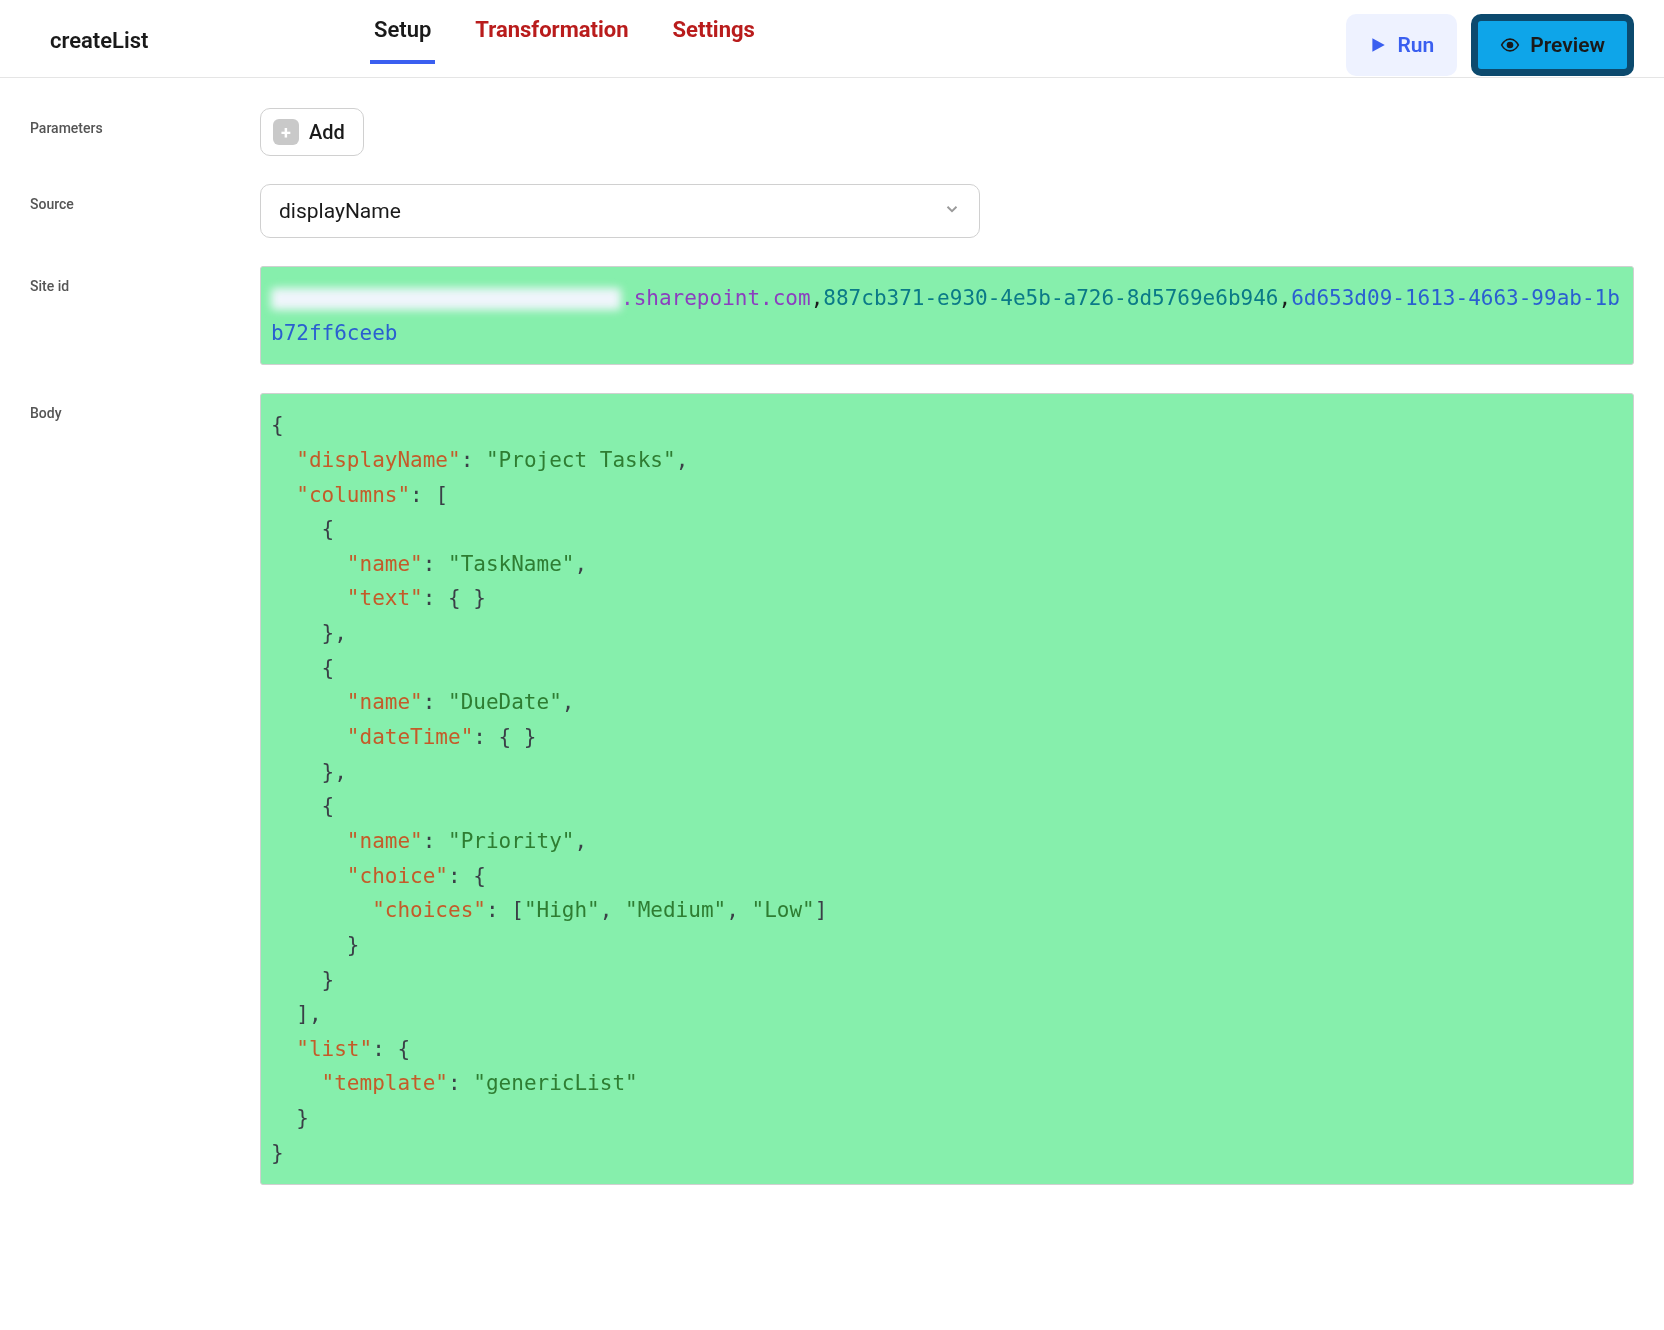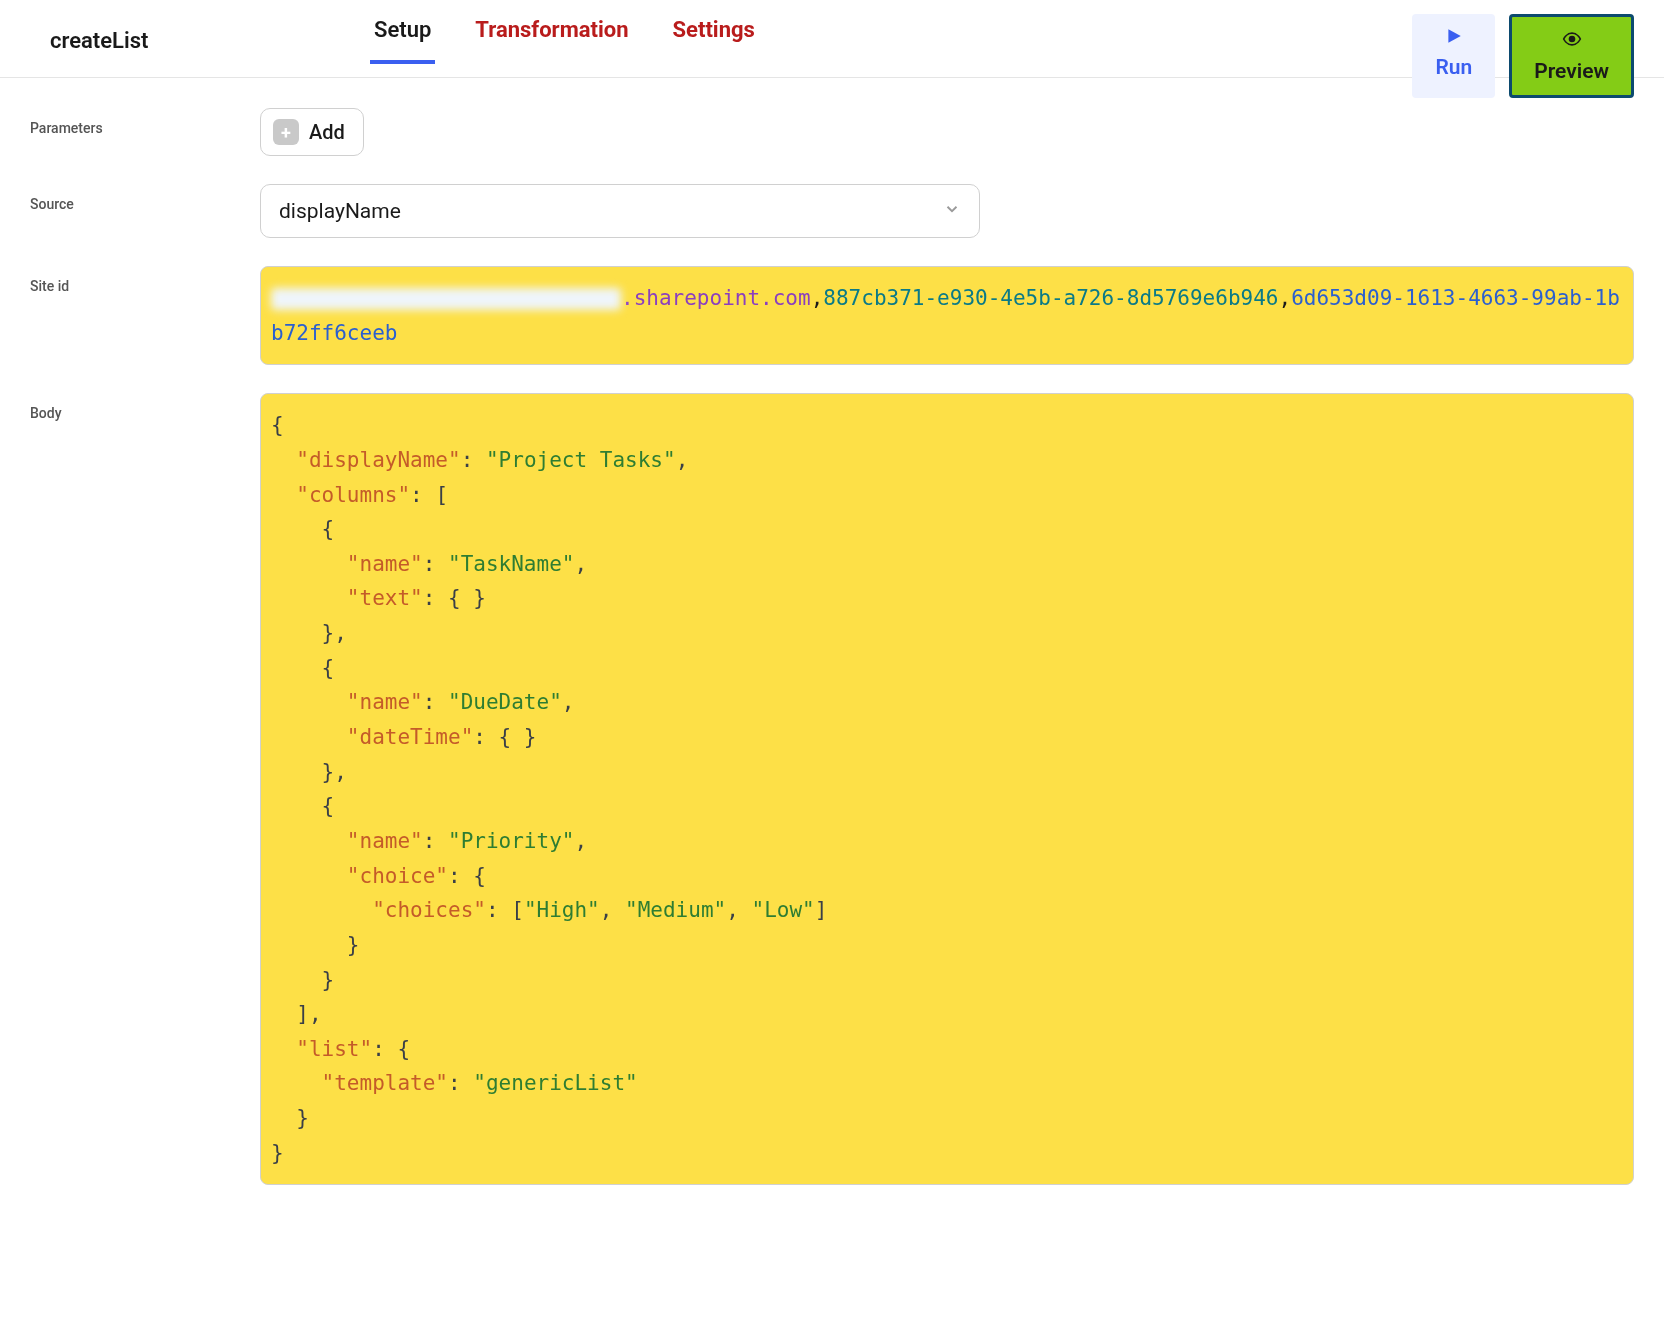--- a/index.html
+++ b/index.html
@@ -61,33 +61,32 @@
     display: flex;
     gap: 14px;
   }
   .btn {
     display: inline-flex;
     align-items: center;
     gap: 10px;
     font-size: 21px;
     font-weight: 600;
     padding: 12px 22px;
-    border-radius: 4px;
+    border-radius: 10px;
     cursor: pointer;
     border: 1px solid transparent;
-    flex-direction: column;
   }
   .btn-run {
     background: #eef2ff;
     color: #3a5ff0;
   }
   .btn-preview {
-    background: #84cc16;
-    color: #1a1a1a;
-    border: 3px solid #0c4a6e;
+    background: #0ea5e9;
+    color: #1a1a1a;
+    border: 7px solid #0c4a6e;
   }
   .play-icon svg { display: block; }
   .eye-icon svg { display: block; }
 
   .content {
     padding: 30px 30px 30px 30px;
   }
   .row {
     display: flex;
     align-items: flex-start;
@@ -140,26 +139,26 @@
     color: #1a1a1a;
     cursor: pointer;
     background: #fff;
   }
   .select.narrow { width: 720px; }
   .select.full { width: 100%; }
   .chev { color: #9a9a9a; }
 
   .code-box {
     border: 1px solid #d0d0d0;
-    border-radius: 8px;
+    border-radius: 3px;
     padding: 14px 10px;
     font-family: "SFMono-Regular", Menlo, Consolas, monospace;
     font-size: 21px;
     line-height: 1.65;
-    background: #fde047;
+    background: #86efac;
   }
   .siteid-box {
     white-space: normal;
     word-break: break-all;
   }
   .blur {
     display: inline-block;
     width: 350px;
     background: #eff5fb;
     color: transparent;

